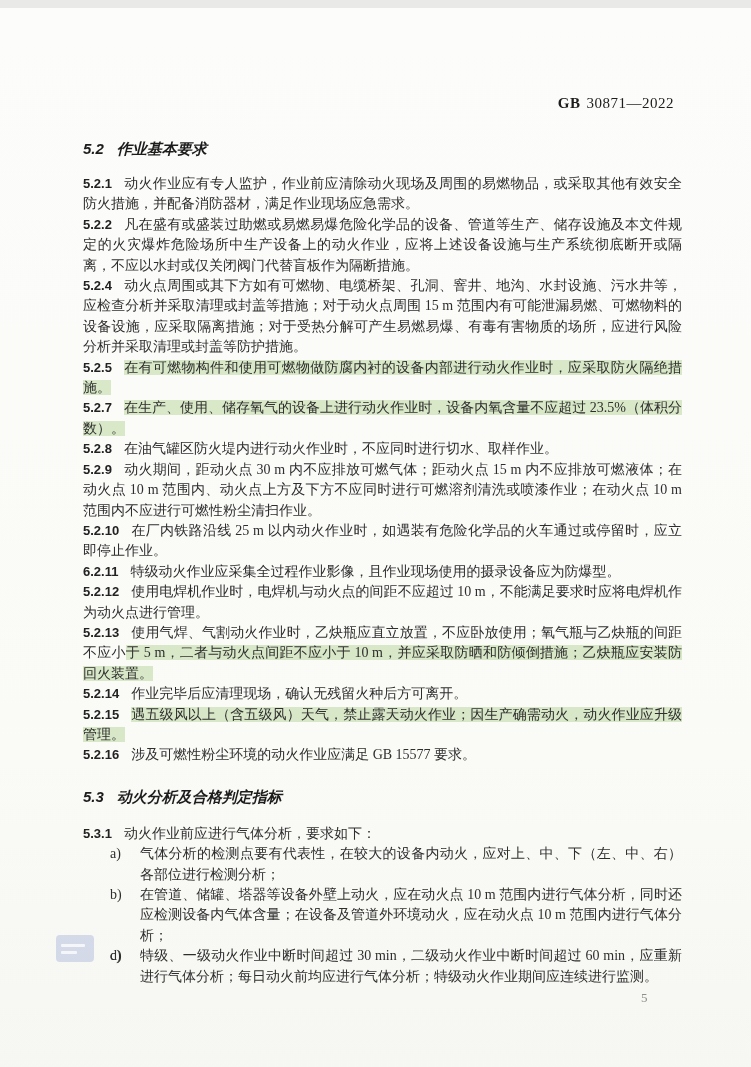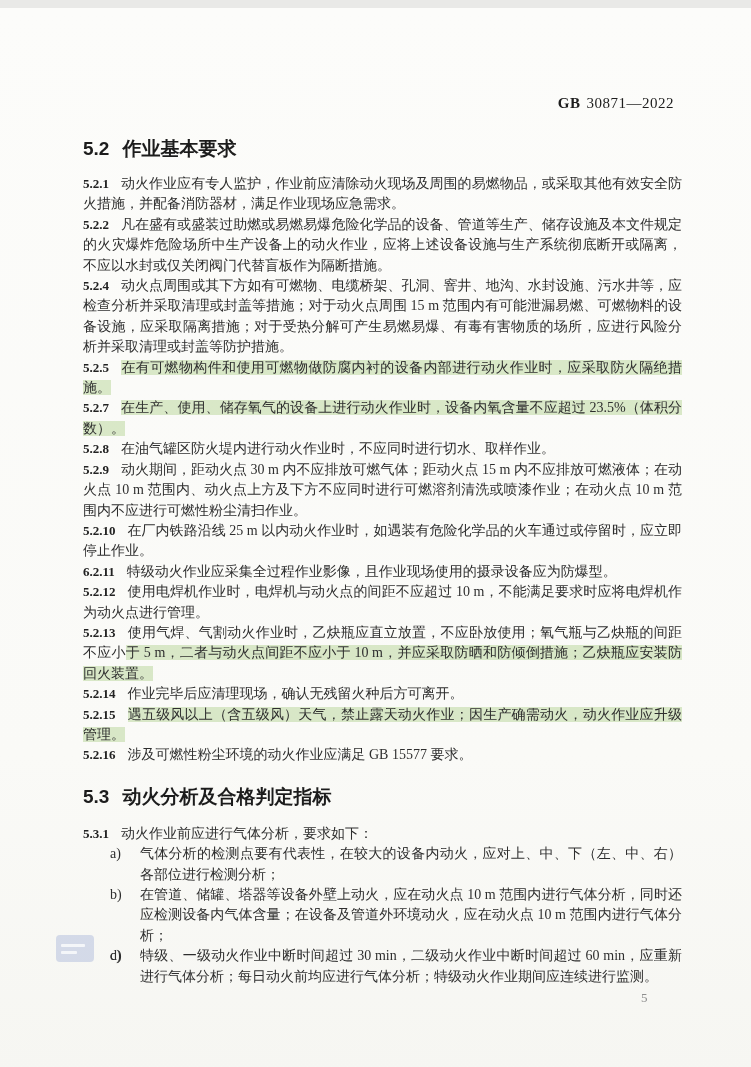--- a/index.html
+++ b/index.html
@@ -16,33 +16,33 @@
     position:absolute; top:87px; right:77px;
     font-size:15px; letter-spacing:0.5px; color:#1d1d1d;
     font-family:"Liberation Serif", serif;
   }
   .header-code .gb { font-weight:bold; margin-right:6px; }
   .content {
     position:absolute; left:83px; top:131px; width:599px;
   }
   h2.section-heading {
     font-family:"Liberation Sans", sans-serif;
-    font-size:19px; font-weight:bold; color:#1c1c1c;
-    margin:0 0 15px 0; line-height:20px;
+    font-size:15px; font-weight:bold; color:#1c1c1c;
+    margin:0 0 15px 0; line-height:20px;font-style:italic;
   }
   h2.sec53 { margin:21px 0 17px 0; }
   .snum { margin-right:13px; }
   p.clause {
     margin:0; padding:0;
     font-size:14px; line-height:20.4px;
     text-align:justify;
     color:#2e2e2e;
   }
   .cnum {
-    font-family:Liberation Serif, serif;
+    font-family:Liberation Sans, sans-serif;
     font-size:13px; font-weight:bold; color:#222;
     margin-right:12px;
   }
   .ct { }
   .hl { background-color:rgba(176,208,140,0.45); }
   .li {
     position:relative; padding-left:57px;
     font-size:14px; line-height:20.4px; text-align:justify;
     margin:0;
   }

